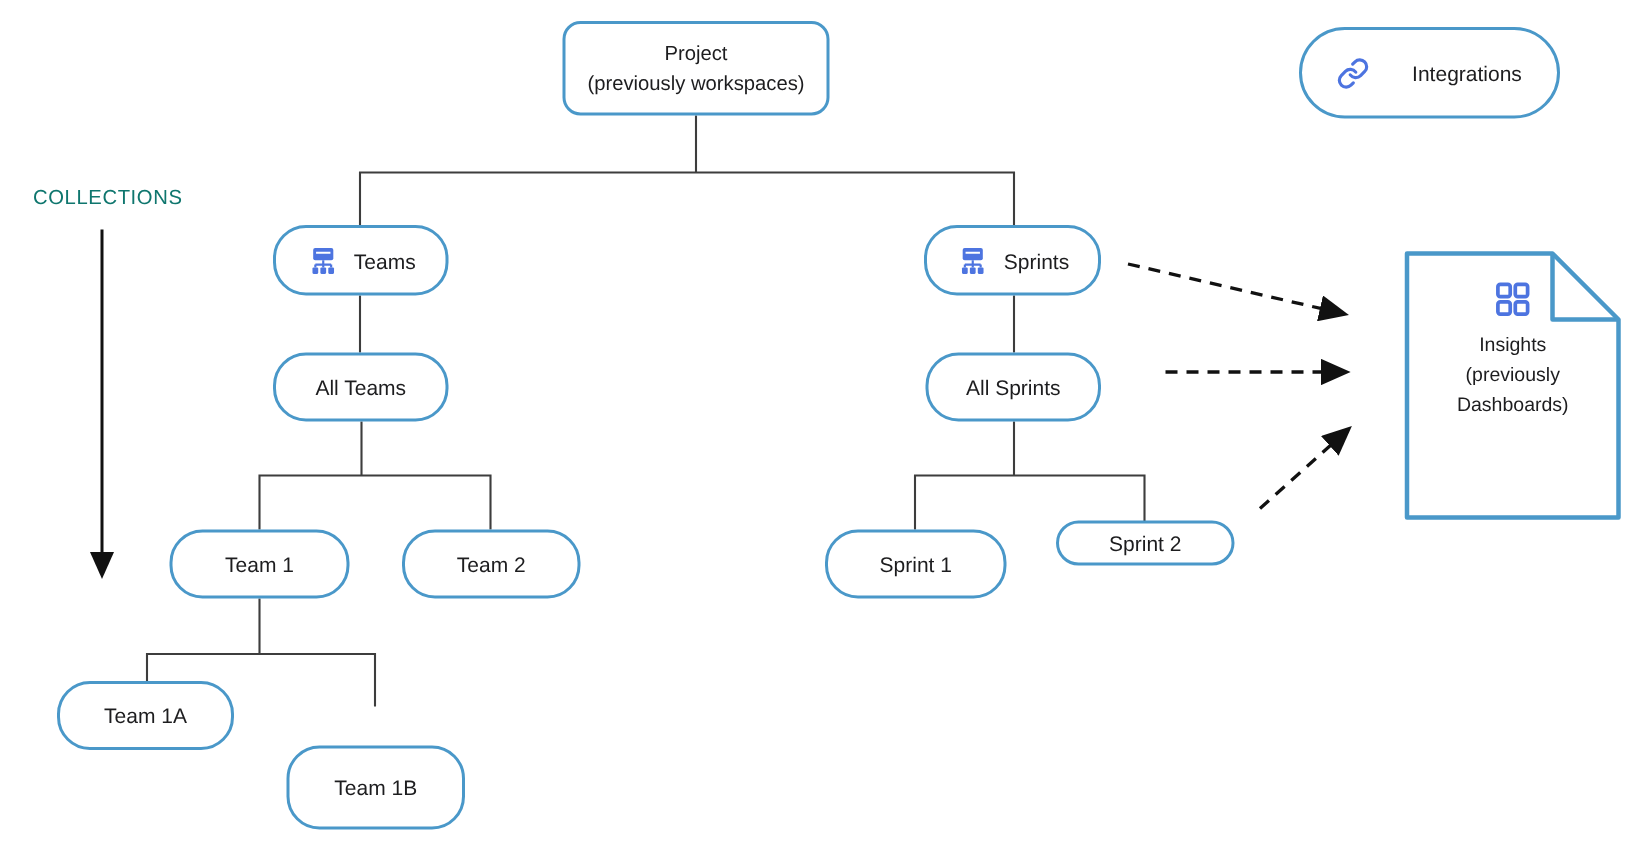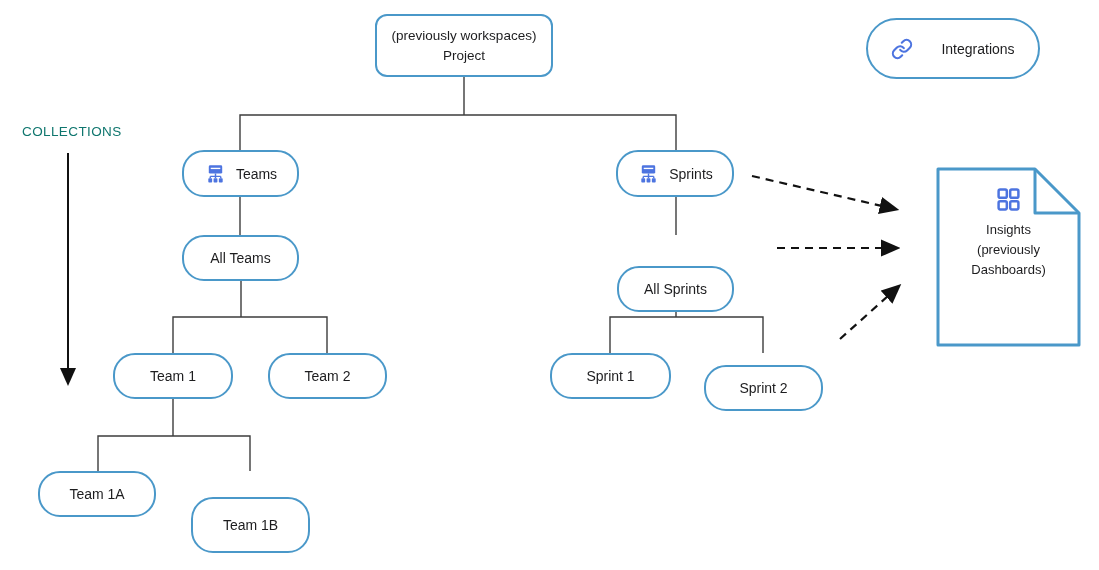--- a/index.html
+++ b/index.html
@@ -69,22 +69,22 @@
     <g>
       <path d="M938 169 H1035 L1079 213 V345 H938 Z" fill="#ffffff" stroke="#4a98c9" stroke-width="3" stroke-linejoin="round"></path>
       <path d="M1035 169 V213 H1079" fill="none" stroke="#4a98c9" stroke-width="3" stroke-linejoin="round"></path>
     </g>
   </svg>
 
   <div class="collections-label">COLLECTIONS</div>
 
   <div class="node" style="left:375px;top:14px;width:178px;height:63px;border-radius:12px;">
     <div class="two-line">
+      <span>Project</span>
       <span>(previously workspaces)</span>
-      <span>Project</span>
     </div>
   </div>
 
   <div class="node" style="left:182px;top:150px;width:117px;height:47px;">
     <svg class="icon" width="23" height="23" viewBox="0 0 24 24">
       <rect x="5" y="3.5" width="14" height="8.5" rx="1.4" fill="#4d74e0"></rect>
       <line x1="7" y1="6.7" x2="17" y2="6.7" stroke="#ffffff" stroke-width="1.4"></line>
       <path d="M12 12 V15 M6.5 15 H17.5 M6.5 15 V17 M12 15 V17 M17.5 15 V17" fill="none" stroke="#4d74e0" stroke-width="1.5"></path>
       <rect x="4.5" y="17" width="4" height="4.5" rx="0.8" fill="#4d74e0"></rect>
       <rect x="10" y="17" width="4" height="4.5" rx="0.8" fill="#4d74e0"></rect>
@@ -102,39 +102,39 @@
       <rect x="10" y="17" width="4" height="4.5" rx="0.8" fill="#4d74e0"></rect>
       <rect x="15.5" y="17" width="4" height="4.5" rx="0.8" fill="#4d74e0"></rect>
     </svg>
     <span>Sprints</span>
   </div>
 
   <div class="node" style="left:182px;top:235px;width:117px;height:46px;">
     <span>All Teams</span>
   </div>
 
-  <div class="node" style="left:617px;top:235px;width:117px;height:46px;margin-top:31px;">
+  <div class="node" style="left:617px;top:235px;width:117px;height:46px;">
     <span>All Sprints</span>
   </div>
 
   <div class="node" style="left:113px;top:353px;width:120px;height:46px;">
     <span>Team 1</span>
   </div>
   <div class="node" style="left:268px;top:353px;width:119px;height:46px;">
     <span>Team 2</span>
   </div>
 
   <div class="node" style="left:550px;top:353px;width:121px;height:46px;">
     <span>Sprint 1</span>
   </div>
-  <div class="node" style="left:704px;top:365px;width:119px;height:46px;">
+  <div class="node" style="left:704px;top:347px;width:119px;height:30px;">
     <span>Sprint 2</span>
   </div>
 
-  <div class="node" style="left:38px;top:471px;width:118px;height:46px;">
+  <div class="node" style="left:38px;top:454px;width:118px;height:46px;">
     <span>Team 1A</span>
   </div>
   <div class="node" style="left:191px;top:497px;width:119px;height:56px;">
     <span>Team 1B</span>
   </div>
 
   <div class="node pill" style="left:866px;top:18px;width:174px;height:61px;">
     <svg class="icon" width="22" height="22" viewBox="0 0 24 24">
       <path d="M10 13a5 5 0 0 0 7.54.54l3-3a5 5 0 0 0-7.07-7.07l-1.72 1.71" fill="none" stroke="#4d74e0" stroke-width="2.3" stroke-linecap="round" stroke-linejoin="round"></path>
       <path d="M14 11a5 5 0 0 0-7.54-.54l-3 3a5 5 0 0 0 7.07 7.07l1.71-1.71" fill="none" stroke="#4d74e0" stroke-width="2.3" stroke-linecap="round" stroke-linejoin="round"></path>

